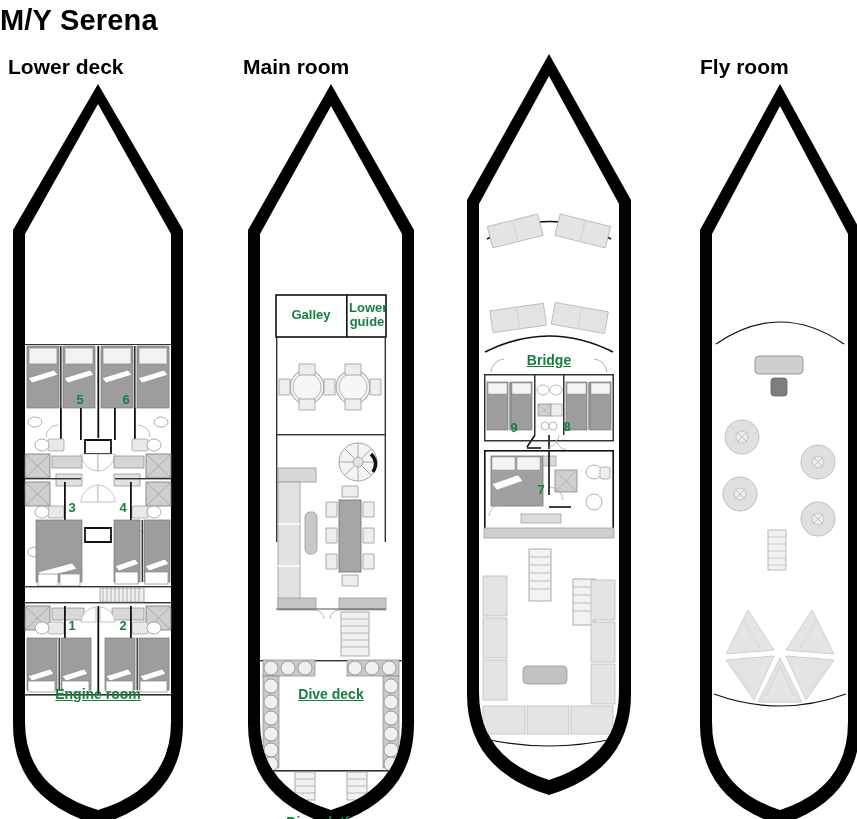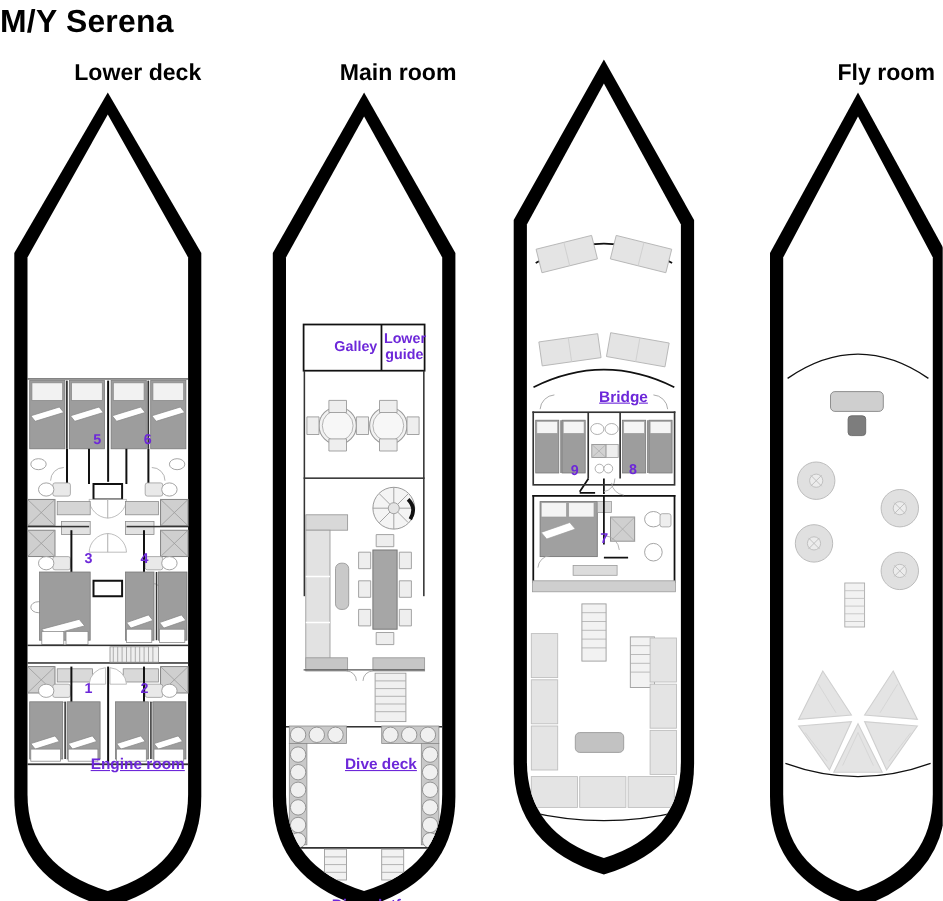--- a/index.html
+++ b/index.html
@@ -1,23 +1,23 @@
 <!DOCTYPE html>
 <html><head>
 <meta charset="utf-8">
 <style>
   html,body{margin:0;padding:0;background:#fff;}
   body{width:857px;height:819px;font-family:"Liberation Sans",sans-serif;color:#000;overflow:hidden;position:relative;}
   #title{position:absolute;top:0;left:0;width:857px;font-size:29px;font-weight:bold;line-height:40px;letter-spacing:.2px;}
   .deck{position:absolute;top:52px;}
-  .deck-label{text-align:right;font-size:21px;font-weight:bold;line-height:30px;white-space:nowrap;}
+  .deck-label{text-align:left;font-size:21px;font-weight:bold;line-height:30px;white-space:nowrap;}
   .hull-wrap{position:relative;}
   .hull-wrap svg{display:block;}
   .ov{position:absolute;left:0;top:0;}
-  .lbl{position:absolute;font-weight:bold;color:#6d28d9;white-space:nowrap;text-align:right;}
+  .lbl{position:absolute;font-weight:bold;color:#15803d;white-space:nowrap;text-align:center;}
   .roomlbl{font-size:14px;text-decoration:underline;}
   .num{font-size:13px;font-weight:bold;}
   .boxlbl{font-size:13px;line-height:14px;}
 </style>
 </head>
 <body>
 
 <div id="title">M/Y Serena</div>
 
 <div class="deck" style="left:8px;">

